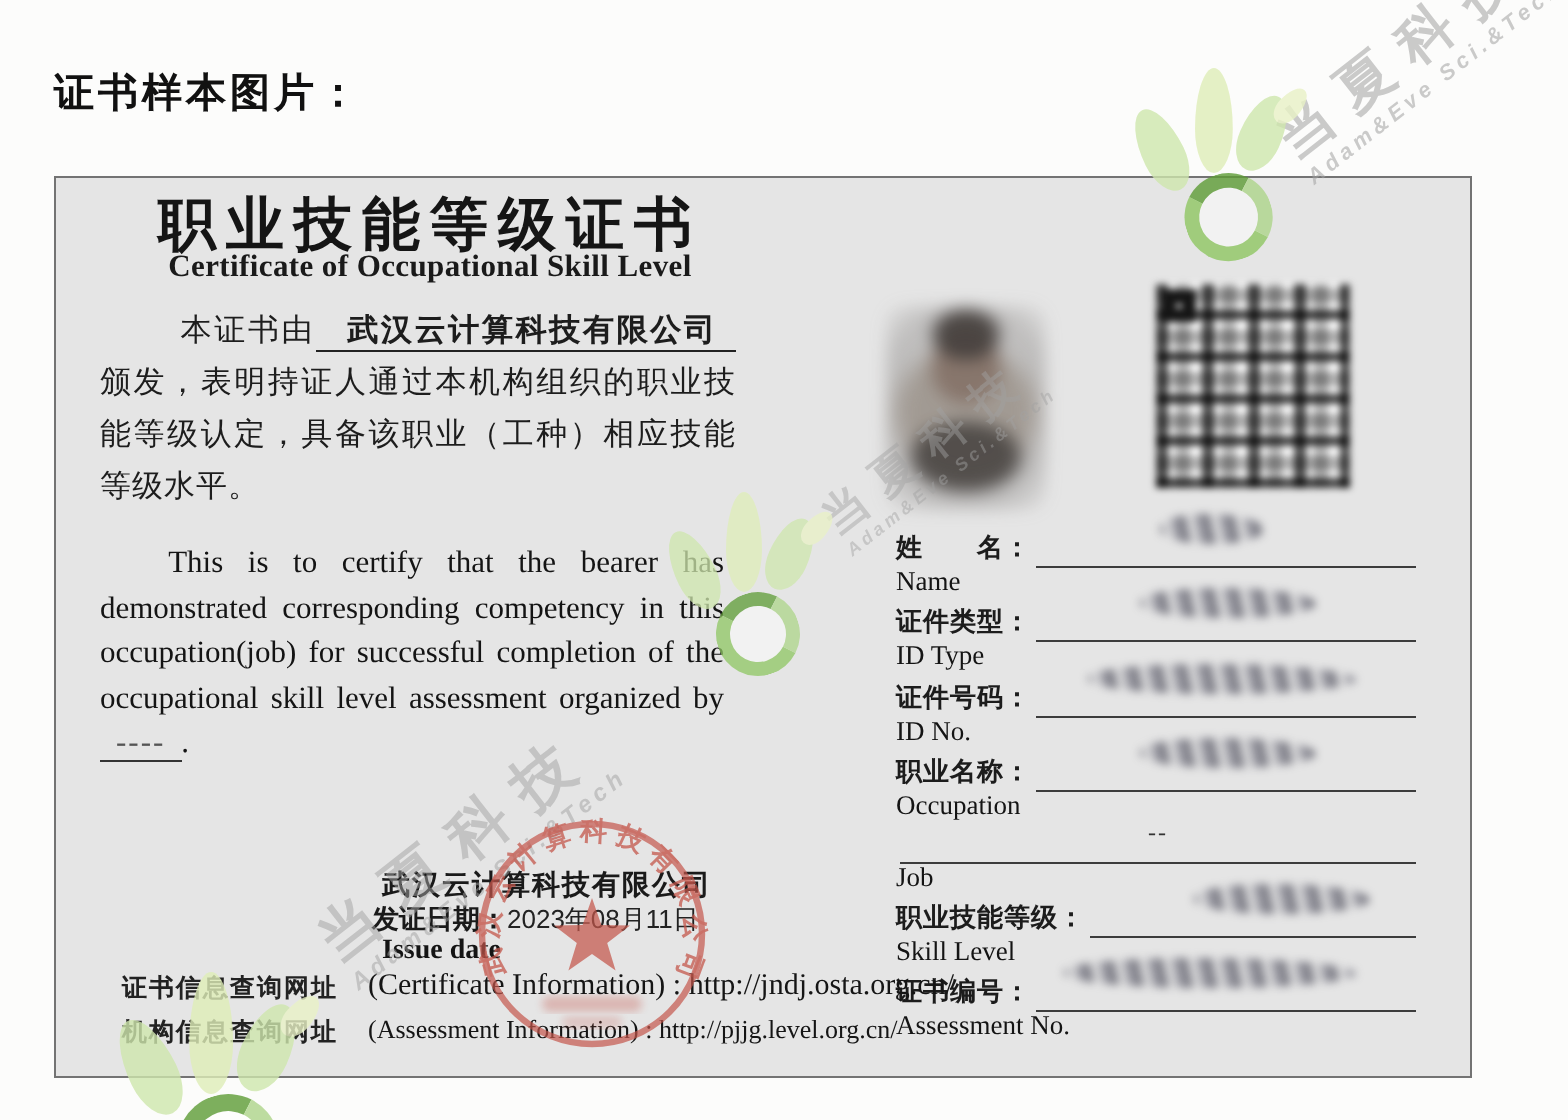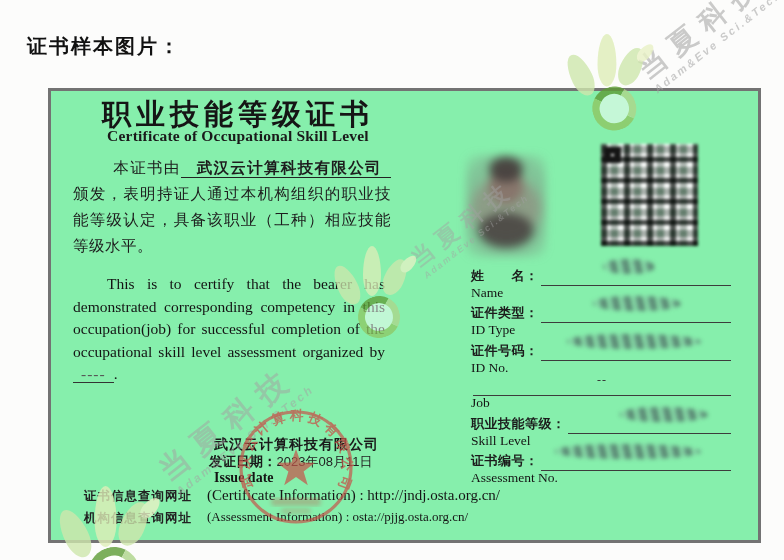--- a/index.html
+++ b/index.html
@@ -9,22 +9,22 @@
     font-family:"Liberation Serif", serif;
     color:#1b1b1b;
   }
   .abs{position:absolute;}
   
   .page-heading{
     left:27px;top:33px;font-size:20px;font-weight:700;letter-spacing:2px;color:#111;
   }
   
   .cert{
-    left:48px;top:88px;width:707px;height:449px;
-    border:3px solid #737373;background:#86efac;
+    left:27px;top:88px;width:707px;height:449px;
+    border:1px solid #737373;background:#e5e5e5;
   }
   .cert-title{
     left:12px;top:4px;width:350px;text-align:center;
     font-size:29px;font-weight:600;letter-spacing:5px;color:#151515;
   }
   .cert-subtitle{
     left:12px;top:36px;width:350px;text-align:center;
     font-size:15.5px;font-weight:700;color:#1a1a1a;letter-spacing:0.2px;
   }
   .zh-para{
@@ -169,20 +169,29 @@
       <div class="line">
           <span class="zh">证件号码：</span>
           <span class="rule">
             <span class="smudge w-lg"></span>
           </span>
         </div>
       <div class="en">ID No.</div>
     </div>
     <div class="field">
       <div class="line">
+          <span class="zh">职业名称：</span>
+          <span class="rule">
+            <span class="smudge w-md"></span>
+          </span>
+        </div>
+      <div class="en">Occupation</div>
+    </div>
+    <div class="field">
+      <div class="line">
           <span class="rule">
             <span class="plain-val">--</span>
           </span>
         </div>
       <div class="en">Job</div>
     </div>
     <div class="field">
       <div class="line">
           <span class="zh">职业技能等级：</span>
           <span class="rule">
@@ -201,21 +210,21 @@
       <div class="en">Assessment No.</div>
     </div>
   </div>
 
   <div class="abs f-company">武汉云计算科技有限公司</div>
   <div class="abs f-issue"><span>发证日期：</span><span class="date">2023年08月11日</span></div>
   <div class="abs f-issue-en">Issue date</div>
   <div class="abs f-qlabel1">证书信息查询网址</div>
   <div class="abs f-qlabel2">机构信息查询网址</div>
   <div class="abs f-url1">(Certificate Information) : http://jndj.osta.org.cn/</div>
-  <div class="abs f-url2">(Assessment Information) : osta://pjjg.osta.org.cn/</div>
+  <div class="abs f-url2">(Assessment Information) : http://pjjg.level.org.cn/</div>
 </div>
 
 <div class="wm-text" id="wm1">
   <span class="zh">当夏科技</span>
   <span class="en">Adam&amp;Eve Sci.&amp;Tech</span>
 </div>
 <div class="wm-text" id="wm2">
   <span class="zh">当夏科技</span>
   <span class="en">Adam&amp;Eve Sci.&amp;Tech</span>
 </div>

